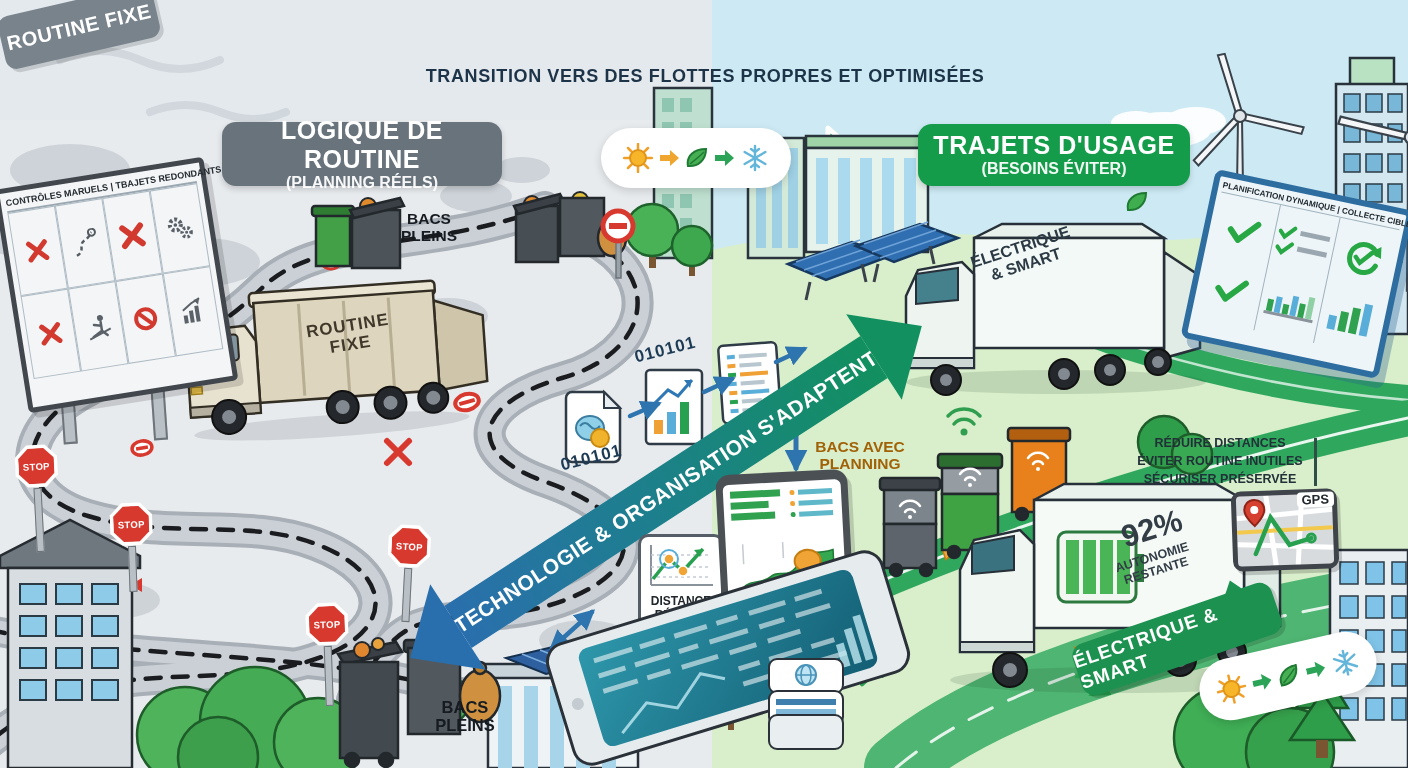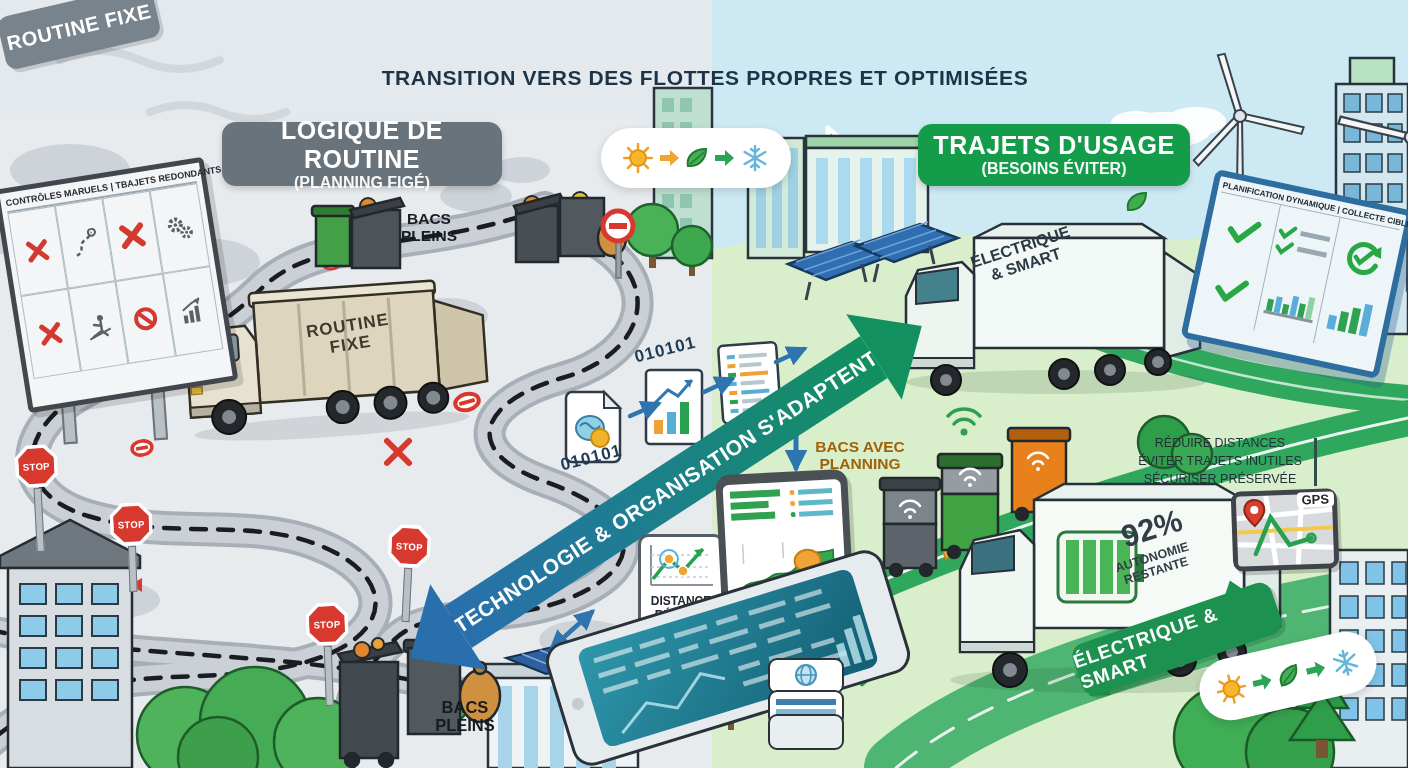--- a/index.html
+++ b/index.html
@@ -3,21 +3,21 @@
 <meta charset="utf-8">
 <style>
   html,body{margin:0;padding:0;background:#fff;font-family:"Liberation Sans","DejaVu Sans",sans-serif;}
   #stage{position:relative;width:1408px;height:768px;overflow:hidden;background:#e8ebee;}
   .abs{position:absolute;}
   .lbl{position:absolute;font-weight:bold;text-align:center;line-height:1.12;color:#1c2630;}
   .lbl span{display:block;white-space:nowrap;}
 
   
   #title{left:150px;top:18px;width:1110px;font-size:40px;letter-spacing:.5px;color:#17273a;}
-  #subtitle{left:300px;top:66px;width:810px;font-size:21px;letter-spacing:.6px;color:#1d3347;}
+  #subtitle{left:300px;top:66px;width:810px;font-size:18px;letter-spacing:.6px;color:#1d3347;}
 
   
   .zone-badge{position:absolute;border-radius:14px;color:#fff;display:flex;flex-direction:column;align-items:center;justify-content:center;text-align:center;line-height:1.15;box-shadow:0 3px 6px rgba(0,0,0,.18);}
   #badge-left{left:222px;top:122px;width:280px;height:64px;background:#68737c;align-items:center;}
   #badge-right{left:918px;top:124px;width:272px;height:62px;background:#149c4b;}
   .zone-badge .t1{font-size:25px;font-weight:bold;letter-spacing:.5px;}
   .zone-badge .t2{font-size:16px;font-weight:bold;opacity:.95;}
 
   
   #billboard{left:10px;top:172px;width:212px;height:226px;transform:rotate(-9deg);background:#f3f5f6;border:5px solid #41474d;border-radius:5px;box-shadow:5px 6px 0 rgba(0,0,0,.14);padding:5px;box-sizing:border-box;}
@@ -64,21 +64,21 @@
   .srv-box{position:absolute;left:0;width:76px;height:36px;background:#fff;border:2.5px solid #2a3138;border-radius:9px;box-sizing:border-box;}
 
   
   #panel{left:1196px;top:188px;width:202px;height:172px;transform:rotate(12deg);background:#eef5f8;border:6px solid #2e6da0;border-radius:8px;box-shadow:7px 9px 0 #2b5f8c55;padding:4px;box-sizing:border-box;}
   #panel-caption{font-size:8.2px;font-weight:bold;color:#202a31;text-align:center;white-space:nowrap;border-bottom:1.5px solid #9fb2bd;padding-bottom:2px;}
   #panel-body{display:flex;height:128px;}
   .pcol{flex:1;display:flex;flex-direction:column;align-items:center;justify-content:space-around;padding:4px 2px;}
   .pcol + .pcol{border-left:1.5px solid #9fb2bd;}
 
   
-  #benefits{left:1130px;top:434px;width:180px;font-size:12.5px;font-weight:normal;color:#223038;line-height:1.45;text-align:center;}
+  #benefits{left:1130px;top:434px;width:180px;font-size:12.5px;font-weight:bold;color:#223038;line-height:1.45;text-align:center;}
   #benefit-divider{left:1314px;top:438px;width:3px;height:48px;background:#2f4f46;}
 
   
   #gps{left:1232px;top:490px;width:106px;height:80px;transform:rotate(-2deg);background:#3f444a;border-radius:10px;padding:5px;box-sizing:border-box;box-shadow:3px 4px 0 rgba(0,0,0,.18);}
   #gps .map{position:relative;width:100%;height:100%;background:#d8dbde;border-radius:4px;overflow:hidden;}
   #gps .tag{position:absolute;right:3px;top:3px;background:#fff;border-radius:4px;padding:0 5px;font-size:13px;font-weight:bold;color:#23282d;}
 
   
   #banner{left:1072px;top:612px;width:210px;height:54px;transform:rotate(-19deg);background:#1d9150;border-radius:13px;color:#fff;display:flex;align-items:center;justify-content:center;font-size:19px;font-weight:bold;letter-spacing:.8px;box-shadow:3px 4px 0 rgba(0,0,0,.15);}
   #banner::after{content:"";position:absolute;right:26px;top:-11px;border-left:10px solid transparent;border-right:10px solid transparent;border-bottom:13px solid #1d9150;}
@@ -718,21 +718,21 @@
           <line x1="10" y1="5" x2="14" y2="8"></line>
           <line x1="18" y1="5" x2="14" y2="8"></line>
           <line x1="10" y1="23" x2="14" y2="20"></line>
           <line x1="18" y1="23" x2="14" y2="20"></line>
         </g>
       </svg>
 </div>
 
 <div id="badge-left" class="zone-badge">
   <span class="t1">LOGIQUE DE ROUTINE</span>
-  <span class="t2">(PLANNING FIGÉ)</span>
+  <span class="t2">(PLANNING RÉELS)</span>
 </div>
 <div id="badge-right" class="zone-badge">
   <span class="t1">TRAJETS D'USAGE</span>
   <span class="t2">(BESOINS ÉVITER)</span>
 </div>
 
 <div class="lbl" style="left:386px;top:210px;width:86px;font-size:15.5px;color:#151b20">
   <span>BACS</span>
       <span>PLEINS</span>
 </div>
@@ -910,21 +910,21 @@
             <rect x="13" y="14" width="8" height="20" fill="#2fa14f"></rect>
             <rect x="24" y="8" width="8" height="26" fill="#2fa14f"></rect>
             <rect x="35" y="2" width="8" height="32" fill="#58aed8"></rect>
       </svg>
     </div>
   </div>
 </div>
 
 <div id="benefits" class="abs">
   <span style="display:block;white-space:nowrap">RÉDUIRE DISTANCES</span>
-  <span style="display:block;white-space:nowrap">ÉVITER TRAJETS INUTILES</span>
+  <span style="display:block;white-space:nowrap">ÉVITER ROUTINE INUTILES</span>
   <span style="display:block;white-space:nowrap">SÉCURISER PRÉSERVÉE</span>
 </div>
 <div id="benefit-divider" class="abs"></div>
 
 <div id="gps" class="abs">
   <div class="map">
     <svg width="96" height="70" viewBox="0 0 96 70">
       <g stroke="#ffffff" stroke-width="5">
             <line x1="0" y1="22" x2="96" y2="16"></line>
             <line x1="0" y1="48" x2="96" y2="54"></line>

